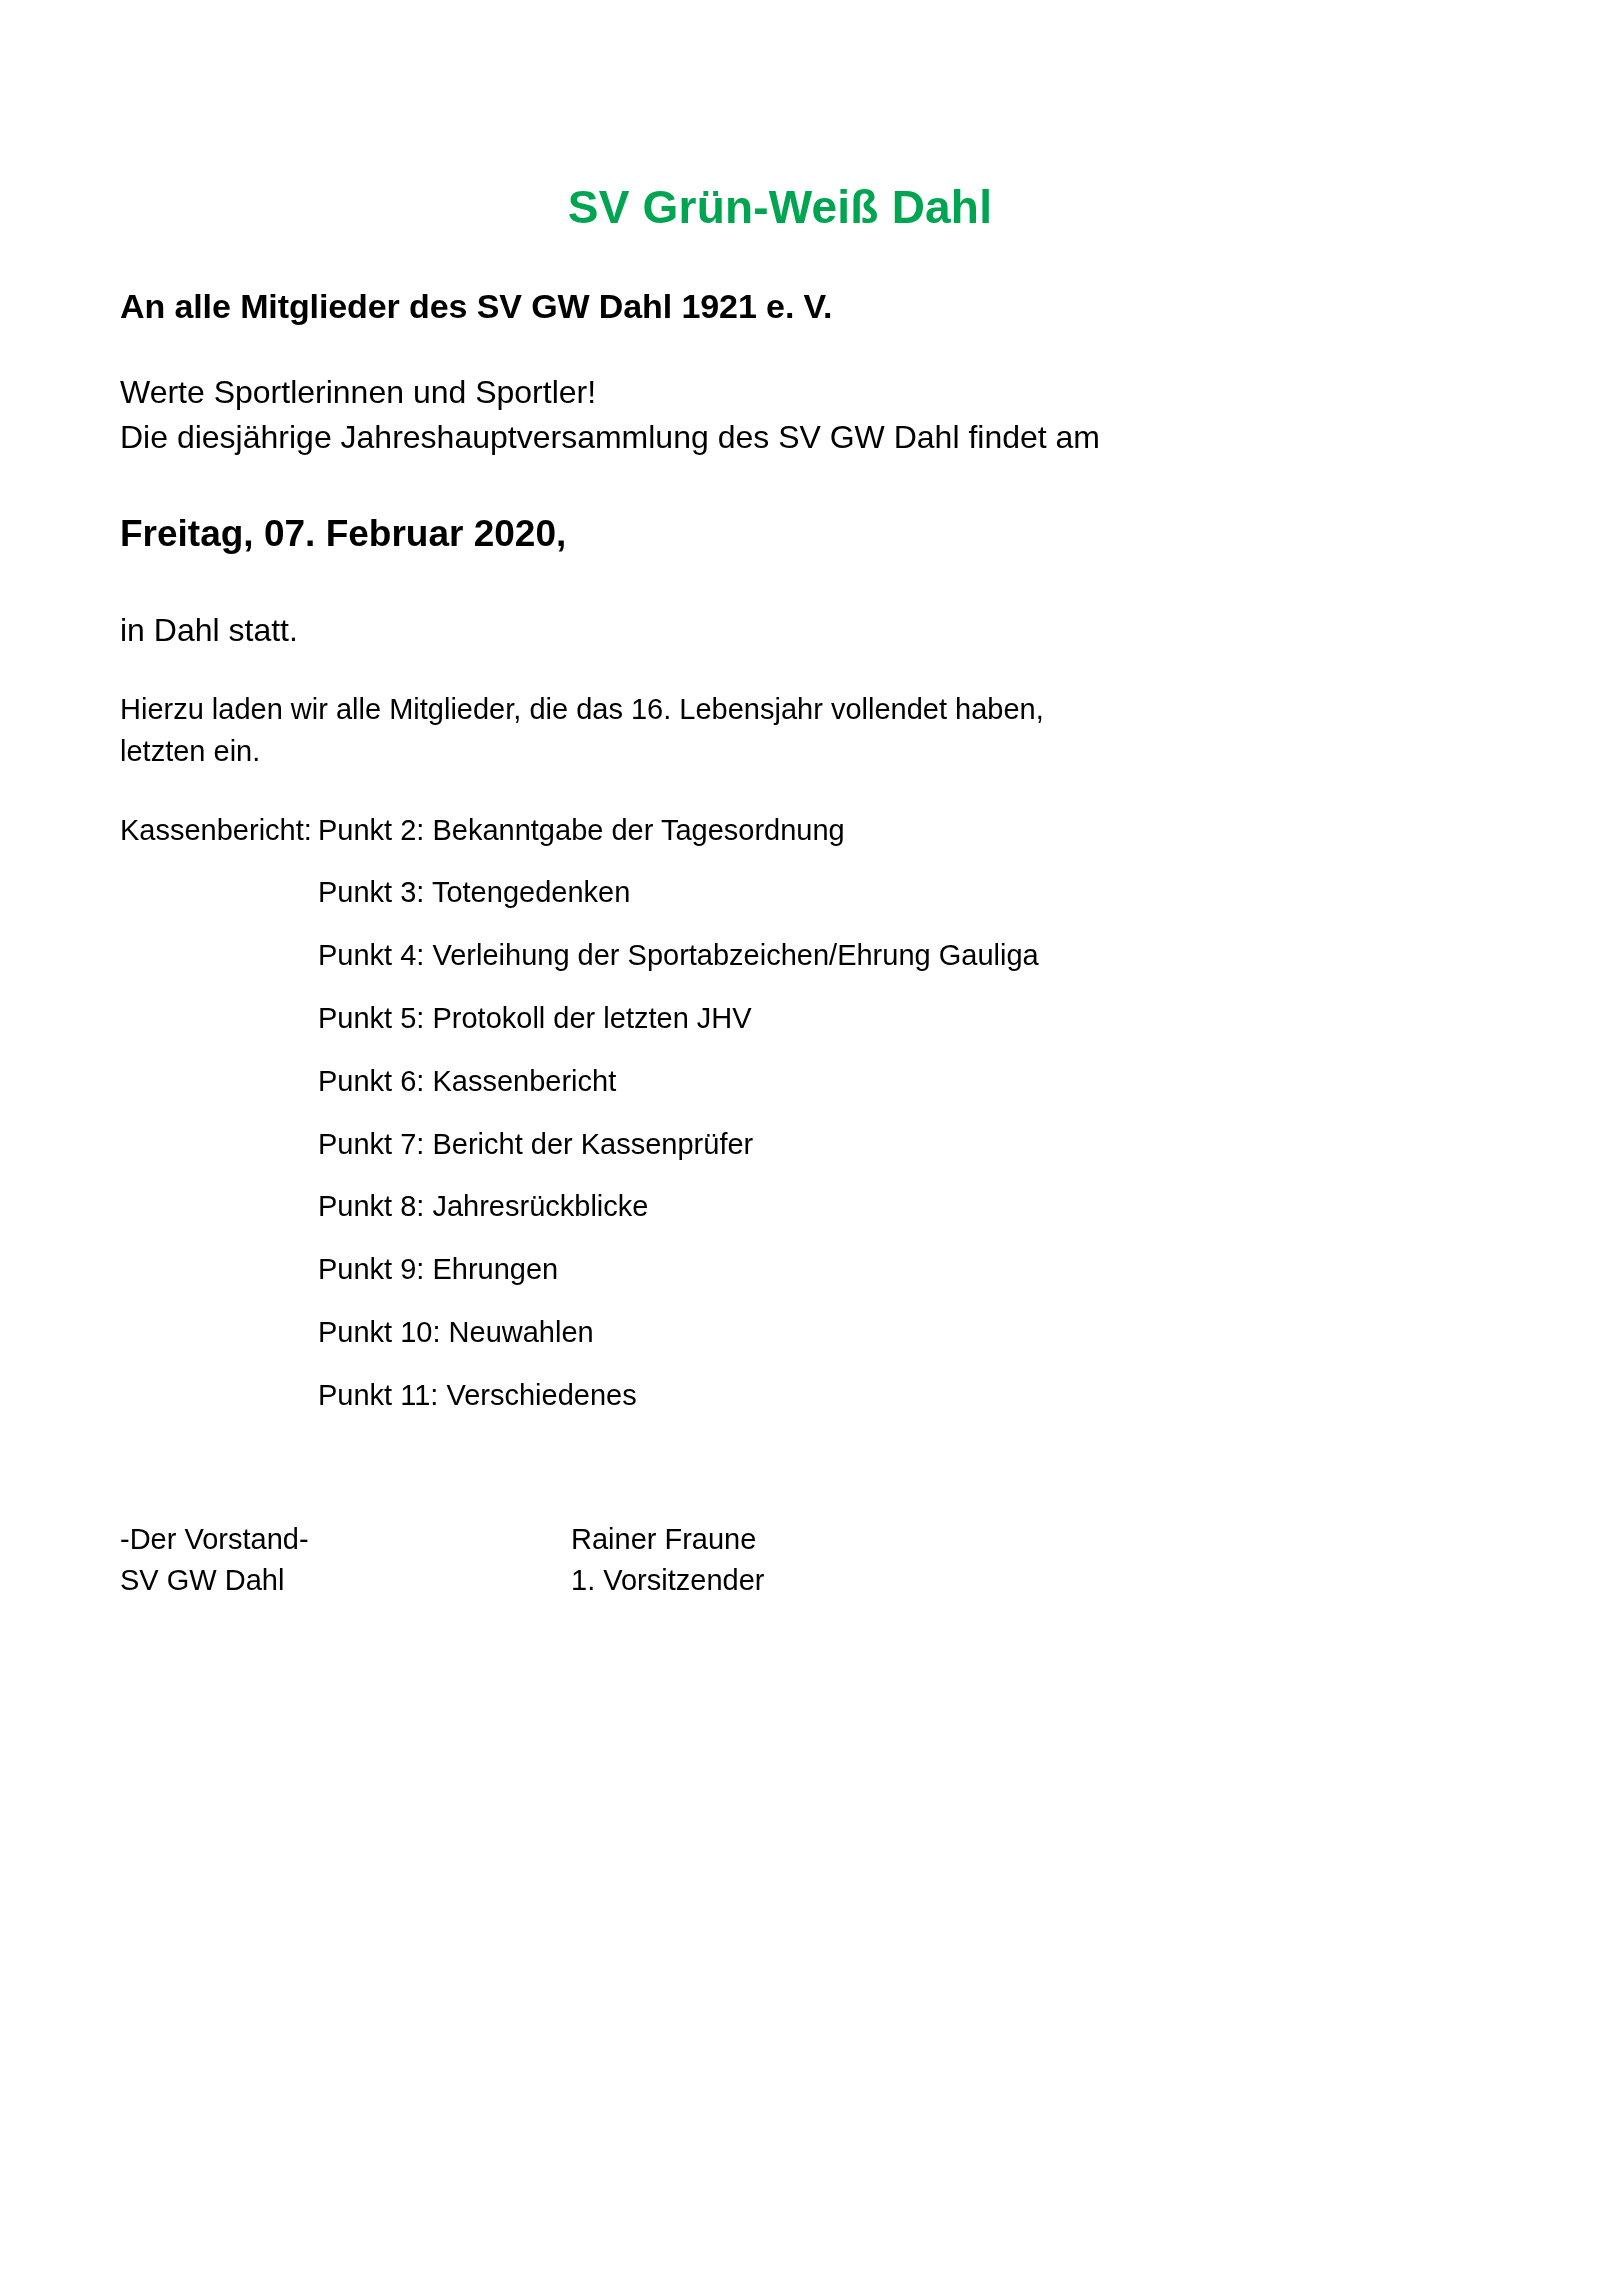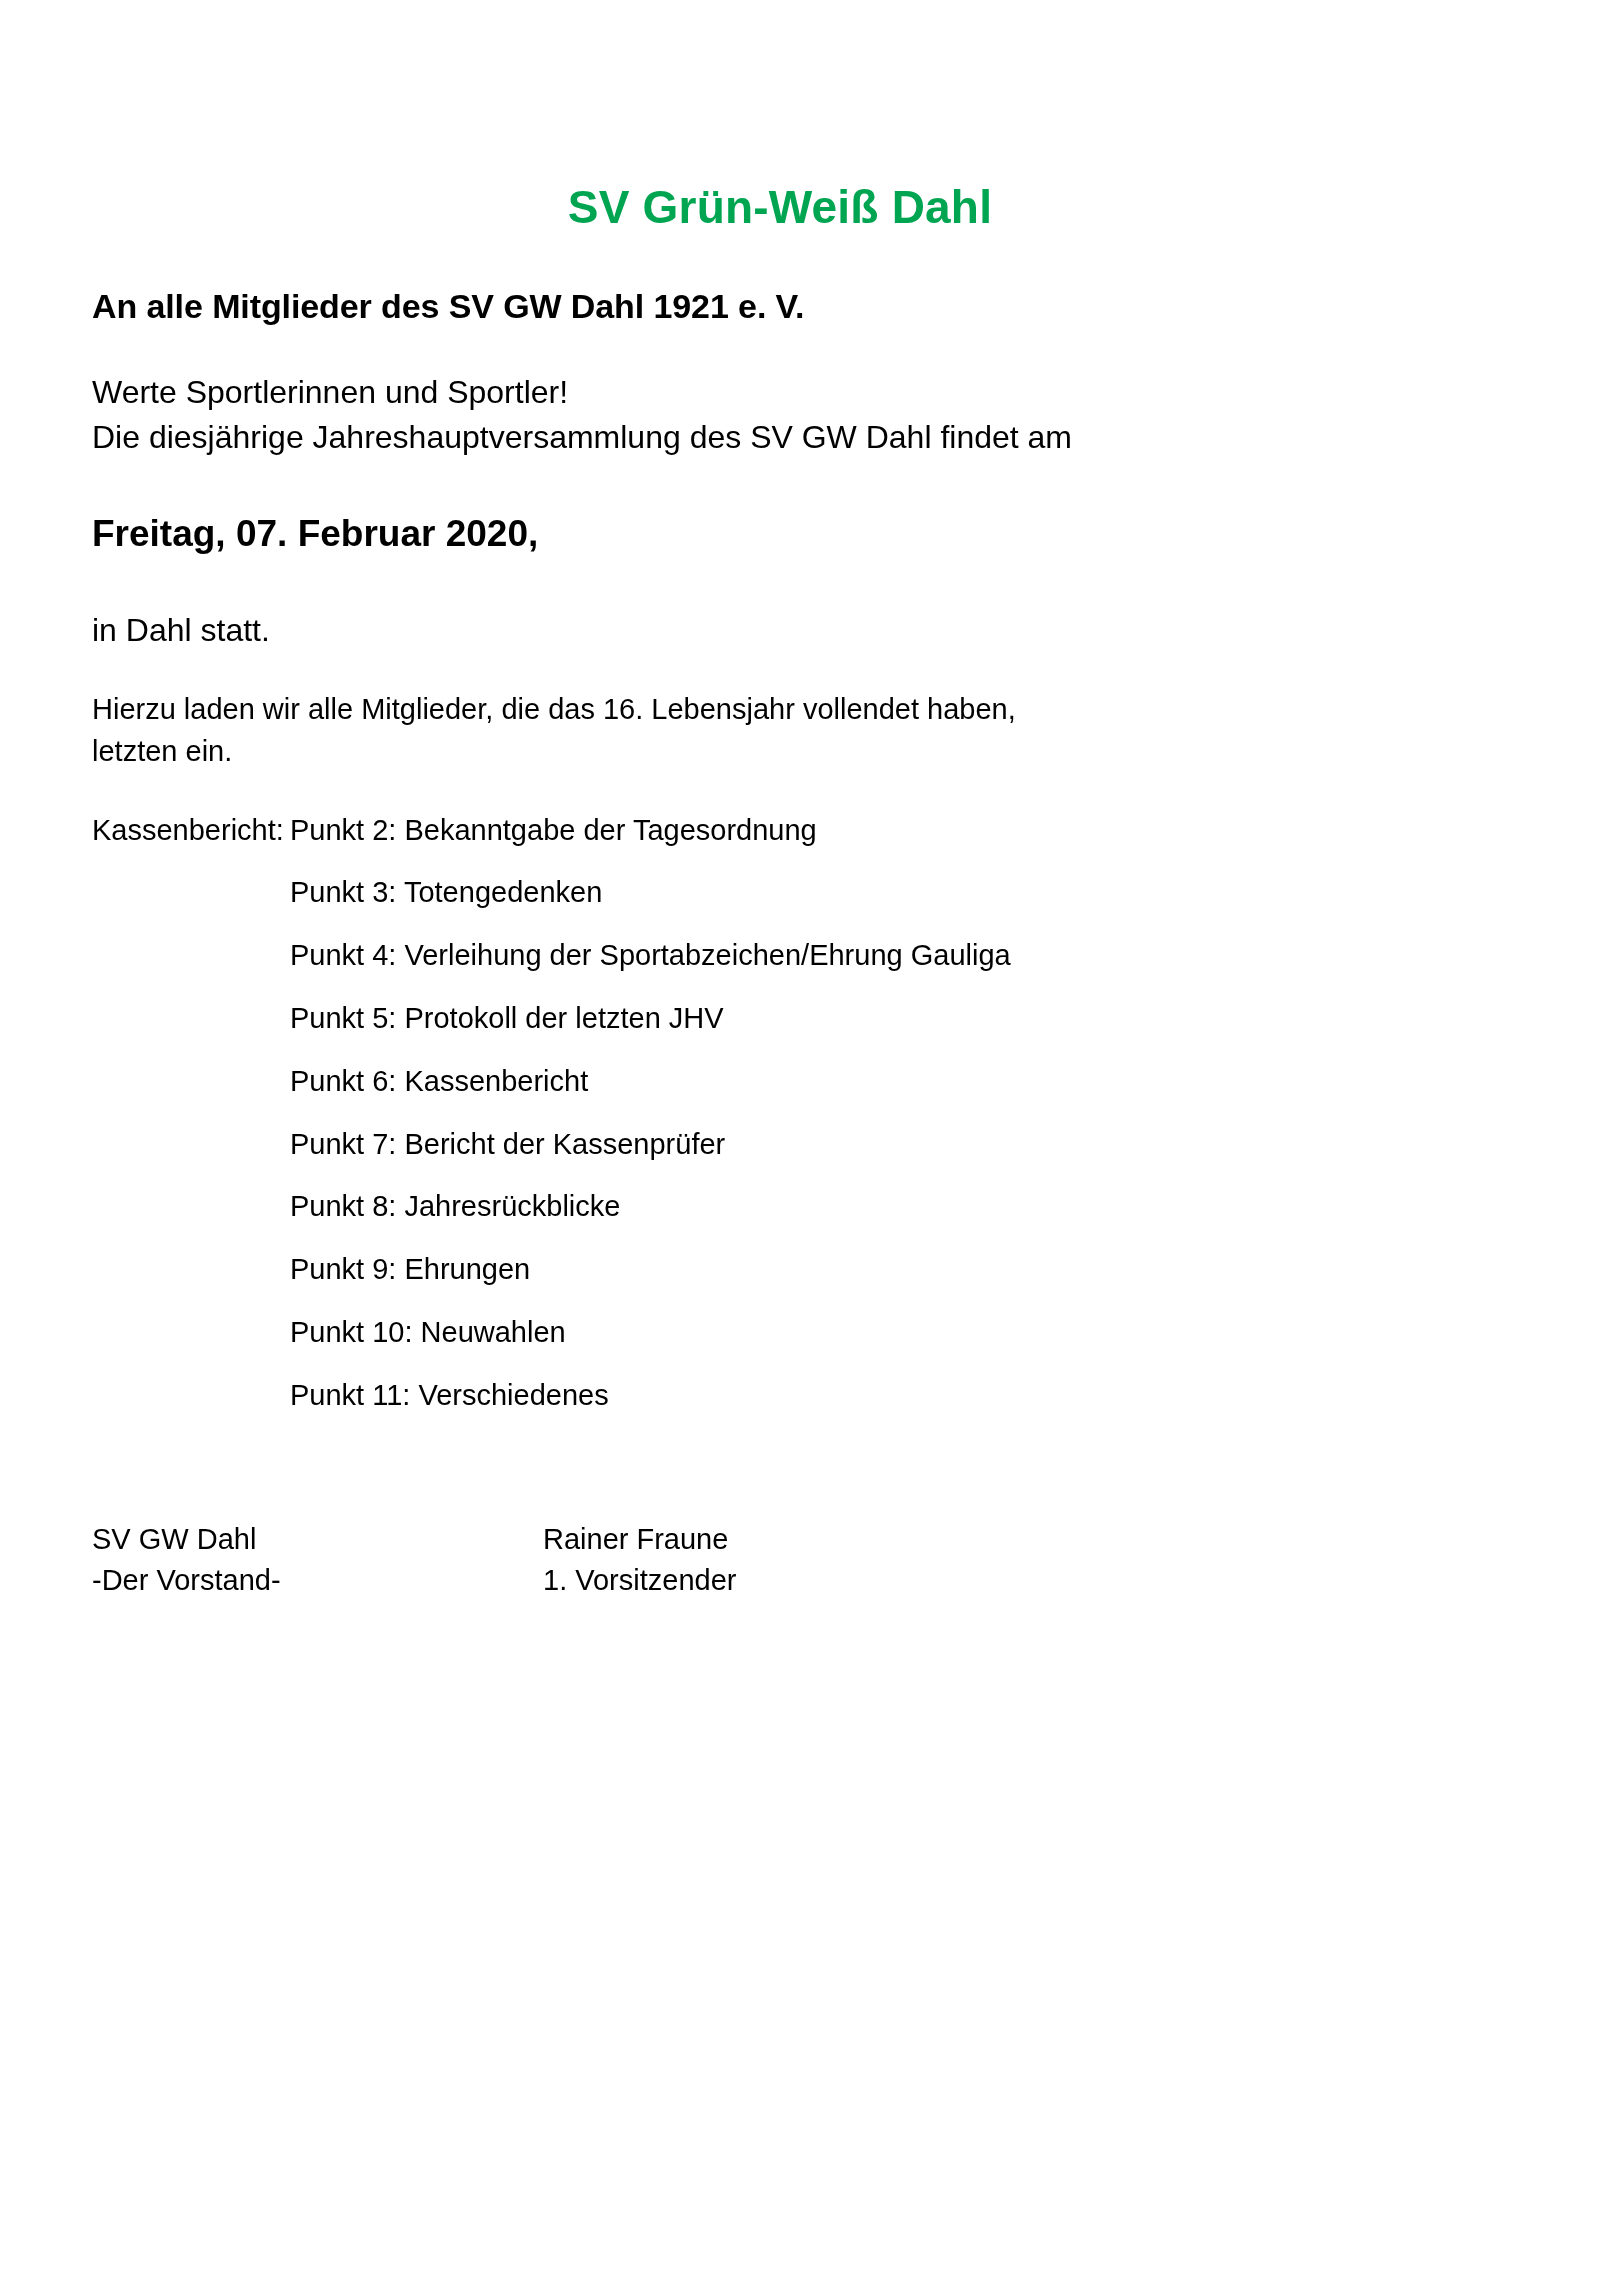--- a/index.html
+++ b/index.html
@@ -11,21 +11,21 @@
     font-family: "Liberation Sans", sans-serif;
     color: #000000;
   }
   .page {
     position: relative;
     width: 1621px;
     height: 2293px;
     background: #ffffff;
     overflow: hidden;
     box-sizing: border-box;
-    padding: 0 92px;
+    padding: 0 120px;
   }
 
   
   .club-title {
     text-align: center;
     font-size: 46px;
     font-weight: bold;
     color: #00a551;
     letter-spacing: 0.2px;
     margin: 0;
@@ -158,22 +158,22 @@
         <div class="agenda-item">Punkt 8: Jahresrückblicke</div>
         <div class="agenda-item">Punkt 9: Ehrungen</div>
         <div class="agenda-item">Punkt 10: Neuwahlen</div>
         <div class="agenda-item">Punkt 11: Verschiedenes</div>
       </div>
     </div>
   </div>
 
   <div class="footer">
     <div class="footer-col left">
+      <span class="line">-Der Vorstand-</span>
       <span class="line">SV GW Dahl</span>
-      <span class="line">-Der Vorstand-</span>
     </div>
     <div class="footer-col right">
       <span class="line">Rainer Fraune</span>
       <span class="line">1. Vorsitzender</span>
     </div>
   </div>
 
 </div>
 
 

